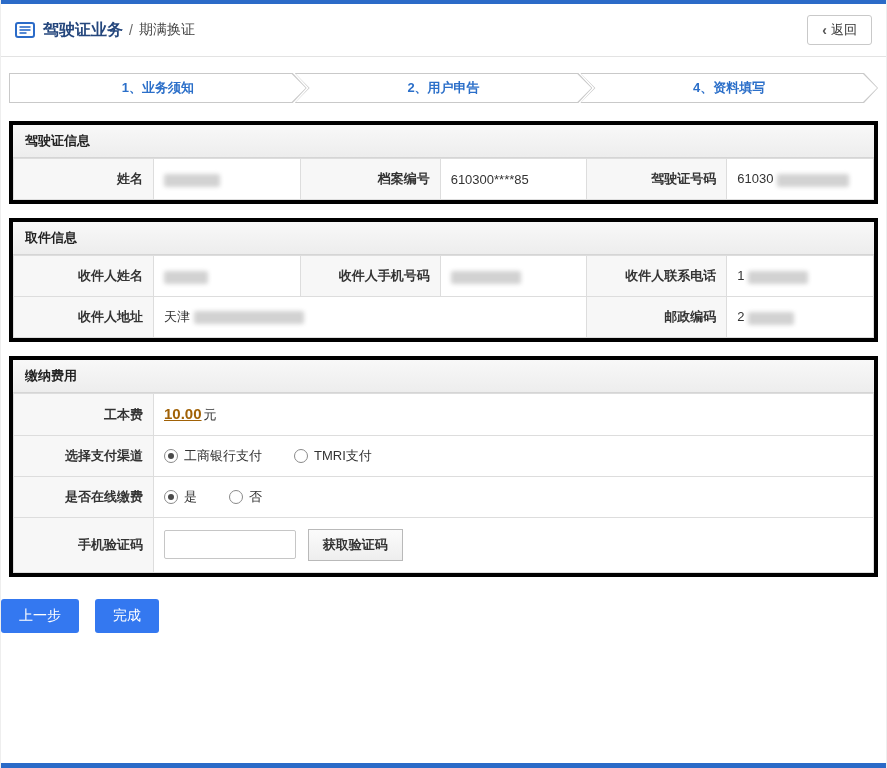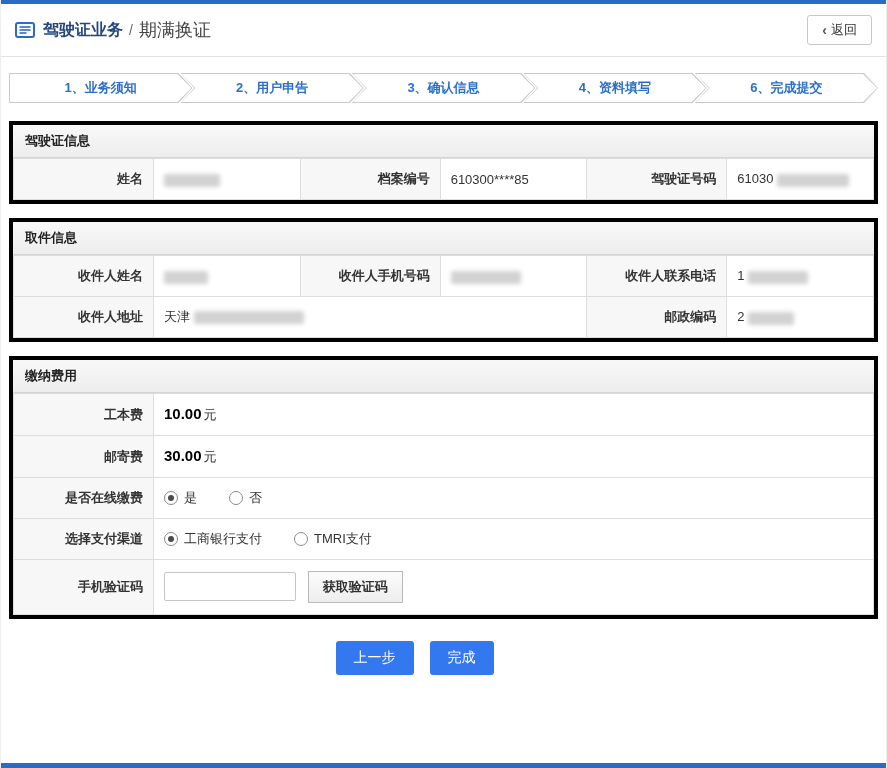--- a/index.html
+++ b/index.html
@@ -12,21 +12,21 @@
     border-left: 1px solid #eee; border-right: 1px solid #eee;
   }
   .top-bar { height: 4px; background: #2b6bc8; flex: none; }
   .bottom-bar { height: 5px; background: #2b6bc8; flex: none; margin-top: auto; }
 
   
   .header { display:flex; align-items:center; padding: 11px 14px; border-bottom: 1px solid #e3e3e3; }
   .header .doc-icon { display:inline-flex; margin-right: 8px; }
   .header .title-main { font-size: 16px; font-weight: bold; color: #25477d; }
   .header .title-sep { margin: 0 6px; color: #666; font-size: 14px; }
-  .header .title-sub { font-size: 18px; color: #444; }
+  .header .title-sub { font-size: 14px; color: #444; }
   .back-btn {
     margin-left: auto; background: #fff; border: 1px solid #c9c9c9; border-radius: 3px;
     padding: 5px 14px; font-size: 13px; color: #333; cursor: pointer; display:flex; align-items:center; gap:4px;
   }
   .back-btn .chev { font-weight: bold; color:#555; font-size: 14px; line-height: 1; }
 
   
   .steps { display: flex; margin: 16px 8px 18px 8px; height: 30px; }
   .step { flex: 1; position: relative; background: #c9c9c9; }
   .step + .step { margin-left: -12px; }
@@ -48,35 +48,35 @@
     padding: 7px 12px; font-weight: bold; color: #222; font-size: 13px;
   }
   table { width: 100%; border-collapse: collapse; table-layout: fixed; }
   td { border: 1px solid #ddd; padding: 11px 10px; font-size: 13px; }
   td.lbl { background: #f7f7f7; font-weight: bold; text-align: right; color: #333; width: 140px; }
   td.val { background: #fff; color: #333; }
 
   .redact { display:inline-block; height:13px; background:#d2d2d2; border-radius:2px; filter: blur(2px); vertical-align: middle; }
 
   
-  .fee-num { color: #000000; font-weight: bold; font-size: 15px; }
+  .fee-num { color: #a16207; font-weight: bold; font-size: 15px; text-decoration: underline; }
   .fee-unit { color: #333; font-size: 13px; margin-left: 2px; }
 
   .radio { width: 14px; height: 14px; border: 1px solid #8a8a8a; border-radius: 50%; display: inline-block; position: relative; background: #fff; vertical-align: -2px; cursor: pointer; }
   .radio.checked::after { content: ""; position: absolute; inset: 3px; border-radius: 50%; background: #4a4a4a; }
   .radio-group { display: flex; align-items: center; gap: 6px; }
   .radio-group .opt { display: flex; align-items: center; gap: 6px; margin-right: 26px; }
 
   .code-input { width: 132px; height: 29px; border: 1px solid #c6c6c6; border-radius: 2px; padding: 0 8px; font-size: 13px; font-family: inherit; }
   .code-btn { margin-left: 8px; background: linear-gradient(#fbfbfb, #eee); border: 1px solid #b9b9b9; border-radius: 0; padding: 6px 14px; font-size: 13px; font-weight: bold; color: #333; cursor: pointer; }
 
   .notice { color: #e60000; line-height: 1.9; font-size: 13px; }
 
   
-  .footer-actions { display: flex; justify-content: center; gap: 16px; padding: 8px 58px 0 0; }
+  .footer-actions { display: flex; justify-content: flex-start; gap: 16px; padding: 8px 58px 0 0; }
   .btn-primary {
     background: #3478f0; color: #fff; border: none; border-radius: 3px;
     padding: 8px 18px; font-size: 14px; cursor: pointer; min-width: 56px;
   }
 </style>
 </head>
 <body>
 
 <div class="top-bar"></div>
 
@@ -99,27 +99,21 @@
 </div>
 
 <div class="steps">
   <div class="step">
       <div class="step-inner">1、业务须知</div>
     </div>
   <div class="step">
       <div class="step-inner">2、用户申告</div>
     </div>
   <div class="step">
-      <div class="step-inner">3、确认信息</div>
-    </div>
-  <div class="step">
       <div class="step-inner">4、资料填写</div>
-    </div>
-  <div class="step">
-      <div class="step-inner">6、完成提交</div>
     </div>
 </div>
 
 <div class="section">
   <div class="section-header">驾驶证信息</div>
   <table>
     <tbody>
         <tr>
       <td class="lbl">姓名</td>
       <td class="val"><span class="redact" style="width:56px"></span></td>
@@ -170,51 +164,45 @@
   <div class="section-header">缴纳费用</div>
   <table>
     <tbody>
         <tr>
       <td class="lbl">工本费</td>
       <td class="val">
         <span class="fee-num">10.00</span><span class="fee-unit">元</span>
       </td>
     </tr>
     <tr>
-      <td class="lbl">邮寄费</td>
-      <td class="val">
-        <span class="fee-num">30.00</span><span class="fee-unit">元</span>
+      <td class="lbl">选择支付渠道</td>
+      <td class="val">
+        <span class="radio-group">
+          <span class="opt">
+            <span class="radio checked"></span>
+            <span>工商银行支付</span>
+          </span>
+          <span class="opt">
+            <span class="radio"></span>
+            <span>TMRI支付</span>
+          </span>
+        </span>
       </td>
     </tr>
     <tr>
       <td class="lbl">是否在线缴费</td>
       <td class="val">
         <span class="radio-group">
           <span class="opt">
             <span class="radio checked"></span>
             <span>是</span>
           </span>
           <span class="opt">
             <span class="radio"></span>
             <span>否</span>
-          </span>
-        </span>
-      </td>
-    </tr>
-    <tr>
-      <td class="lbl">选择支付渠道</td>
-      <td class="val">
-        <span class="radio-group">
-          <span class="opt">
-            <span class="radio checked"></span>
-            <span>工商银行支付</span>
-          </span>
-          <span class="opt">
-            <span class="radio"></span>
-            <span>TMRI支付</span>
           </span>
         </span>
       </td>
     </tr>
     <tr>
       <td class="lbl">手机验证码</td>
       <td class="val">
         <input class="code-input" type="text" value="" style="">
         <button class="code-btn">获取验证码</button>
       </td>

